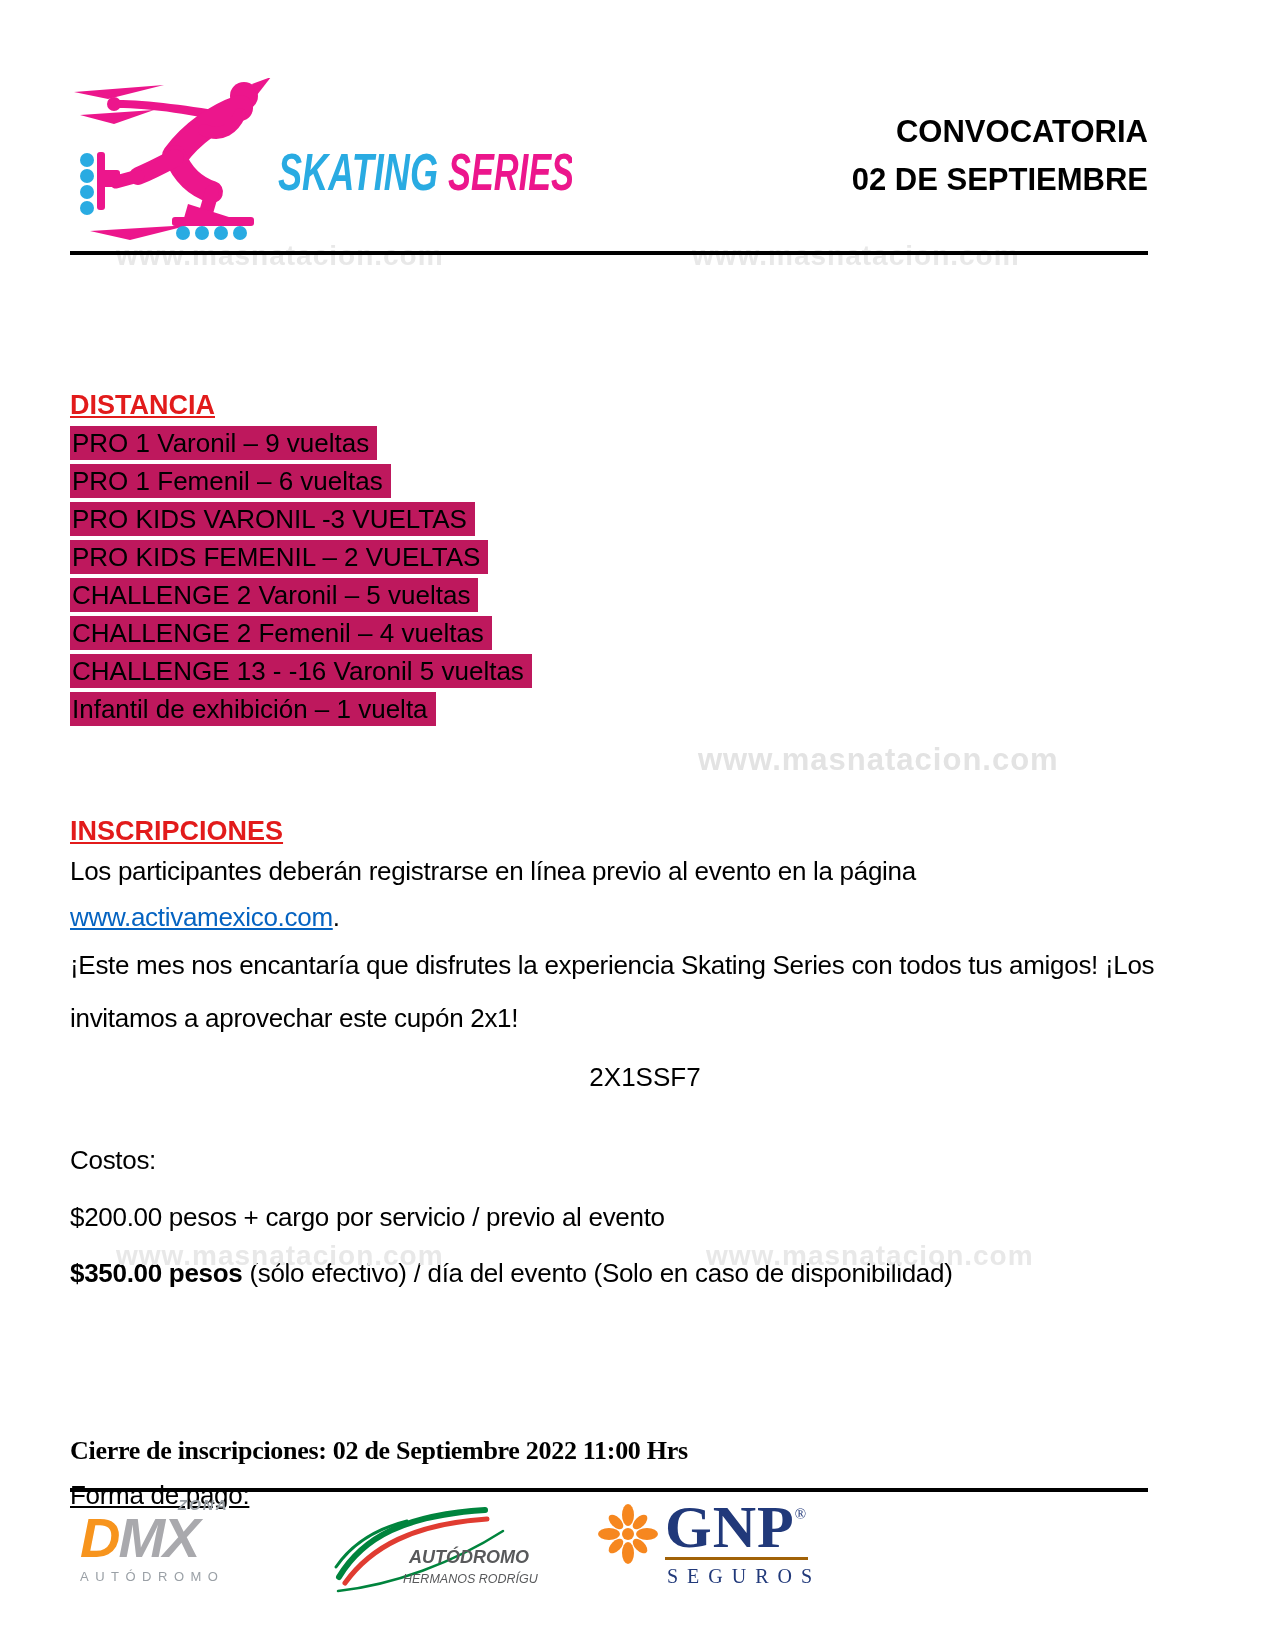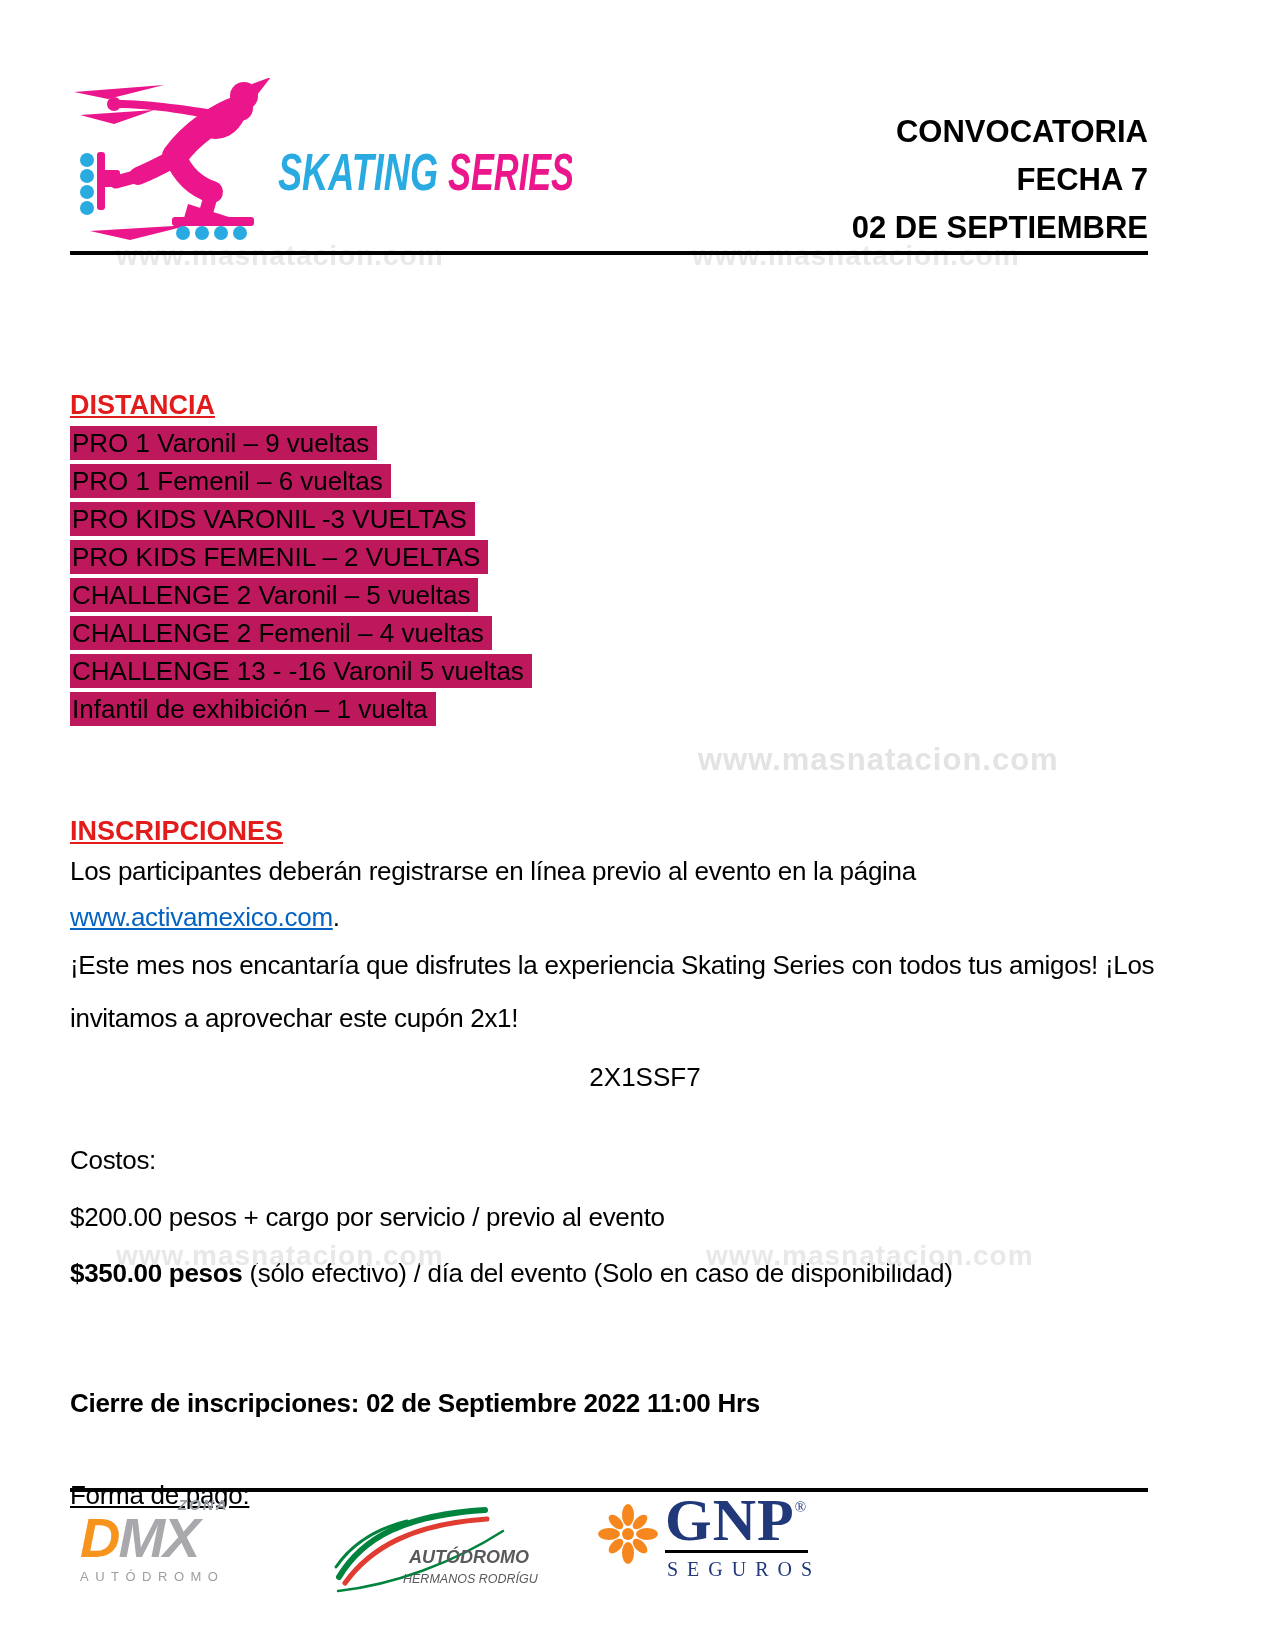--- a/index.html
+++ b/index.html
@@ -40,39 +40,39 @@
   
   .body-line{position:absolute;left:70px;font-size:26px;white-space:nowrap;letter-spacing:-0.3px;}
   .l-intro{top:856px;}
   .l-link{top:902px;}
   .l-promo1{top:950px;}
   .l-promo2{top:1003px;}
   .l-coupon{left:70px;top:1062px;width:1150px;text-align:center;letter-spacing:0;}
   .l-costos{top:1145px;text-align:center;}
   .l-precio1{top:1202px;}
   .l-precio2{top:1258px;}
-  .l-cierre{top:1388px;font-weight:bold;}
+  .l-cierre{top:1436px;font-weight:bold;font-family:Liberation Serif, serif;}
   .l-forma{top:1480px;text-decoration:underline;}
   a.doc-link{color:#0563c1;text-decoration:underline;cursor:pointer;}
   .bold{font-weight:bold;}
 
   
   .dmx{position:absolute;left:80px;top:1496px;width:190px;font-style:italic;}
   .dmx-zona{margin-left:98px;font-size:15px;font-weight:bold;color:#9aa0a6;letter-spacing:2px;}
   .dmx-word{font-size:56px;font-weight:800;line-height:50px;letter-spacing:-2px;}
   .dmx-d{color:#f7941d;}
   .dmx-mx{color:#a9a9ad;}
   .dmx-sub{font-style:normal;font-size:13px;letter-spacing:6.5px;color:#9aa0a6;margin-top:6px;}
 
   .ahr-svg{position:absolute;left:333px;top:1497px;width:205px;height:100px;}
 
   .gnp{position:absolute;left:596px;top:1492px;width:220px;display:flex;}
   .gnp-mark{width:64px;height:64px;margin-top:10px;flex:0 0 auto;}
   .gnp-text{margin-left:5px;font-family:"Liberation Serif",serif;color:#21397a;}
-  .gnp-name-wrap{display:inline-block;border-bottom:3px solid #000000;padding:1px 2px 3px 0;}
+  .gnp-name-wrap{display:inline-block;border-bottom:3px solid #a16207;padding:8px 2px 3px 0;}
   .gnp-name{font-size:60px;font-weight:bold;line-height:54px;letter-spacing:1px;}
   .gnp-reg{font-size:15px;vertical-align:28px;}
   .gnp-sub{margin-top:5px;font-size:20px;letter-spacing:9px;margin-left:2px;}
 </style>
 </head>
 <body>
 
 <svg class="logo-svg" viewBox="0 0 500 172">
   <g fill="#ec168c" stroke="none">
 
@@ -113,21 +113,20 @@
     <circle cx="168" cy="155" r="7"></circle>
   </g>
   <g font-style="italic" font-weight="900" font-size="52" font-family="Liberation Sans, sans-serif">
     <text x="206" y="112" fill="#29abe2" textLength="160" lengthAdjust="spacingAndGlyphs">SKATING</text>
     <text x="376" y="112" fill="#ec168c" textLength="126" lengthAdjust="spacingAndGlyphs">SERIES</text>
   </g>
 </svg>
 
 <div class="header-block">
   <div>CONVOCATORIA</div>
-  <div>FECHA 7</div>
   <div>02 DE SEPTIEMBRE</div>
 </div>
 
 <div class="rule rule-top"></div>
 
 <div class="wm" style="left:116px;top:240px;">www.masnatacion.com</div>
 <div class="wm" style="left:692px;top:240px;">www.masnatacion.com</div>
 <div class="wm wm-mid" style="left:698px;top:742px;">www.masnatacion.com</div>
 <div class="wm" style="left:116px;top:1240px;">www.masnatacion.com</div>
 <div class="wm" style="left:706px;top:1240px;">www.masnatacion.com</div>

